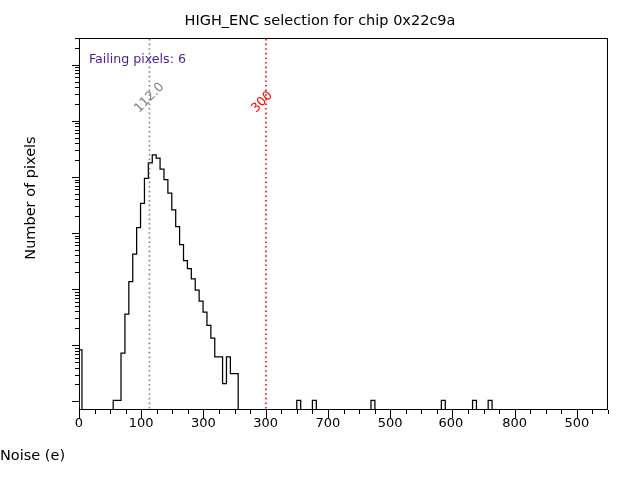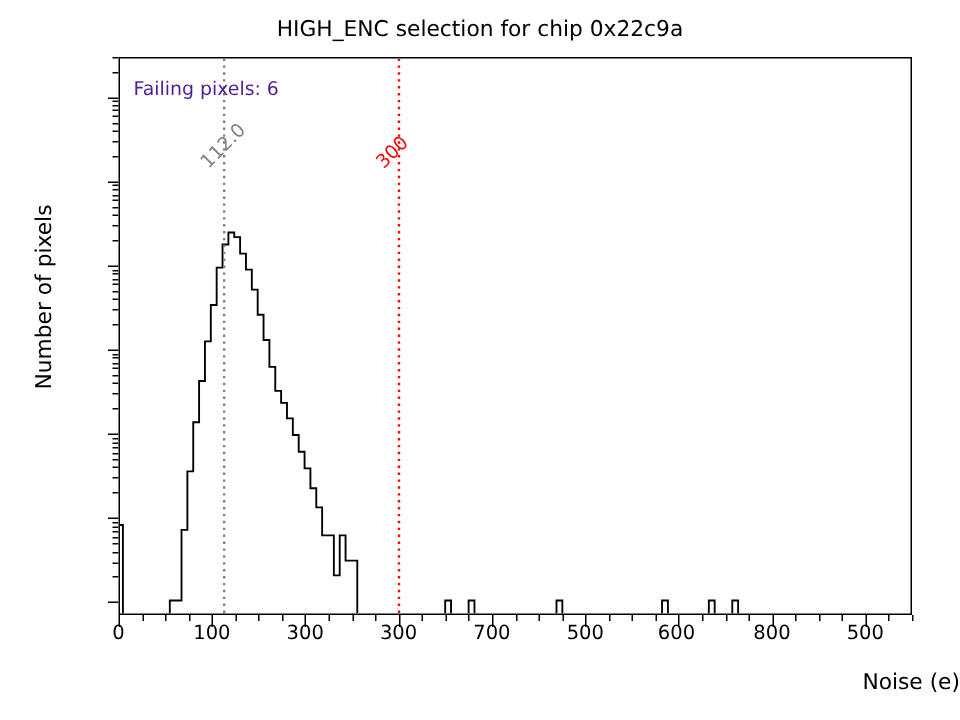--- a/index.html
+++ b/index.html
@@ -73,21 +73,21 @@
     width: 4px;
     height: 0;
     border-top: 1px solid #000000;
   }
   
   #xlabel {
     position: absolute;
     left: 0;
     top: 447px;
     width: 640px;
-    text-align: right;
+    text-align: left;
     font-size: 14.5px;
     color: #000000;
   }
   .xtick-label {
     position: absolute;
     top: 415px;
     width: 60px;
     margin-left: -30px;
     text-align: center;
     font-size: 13px;

